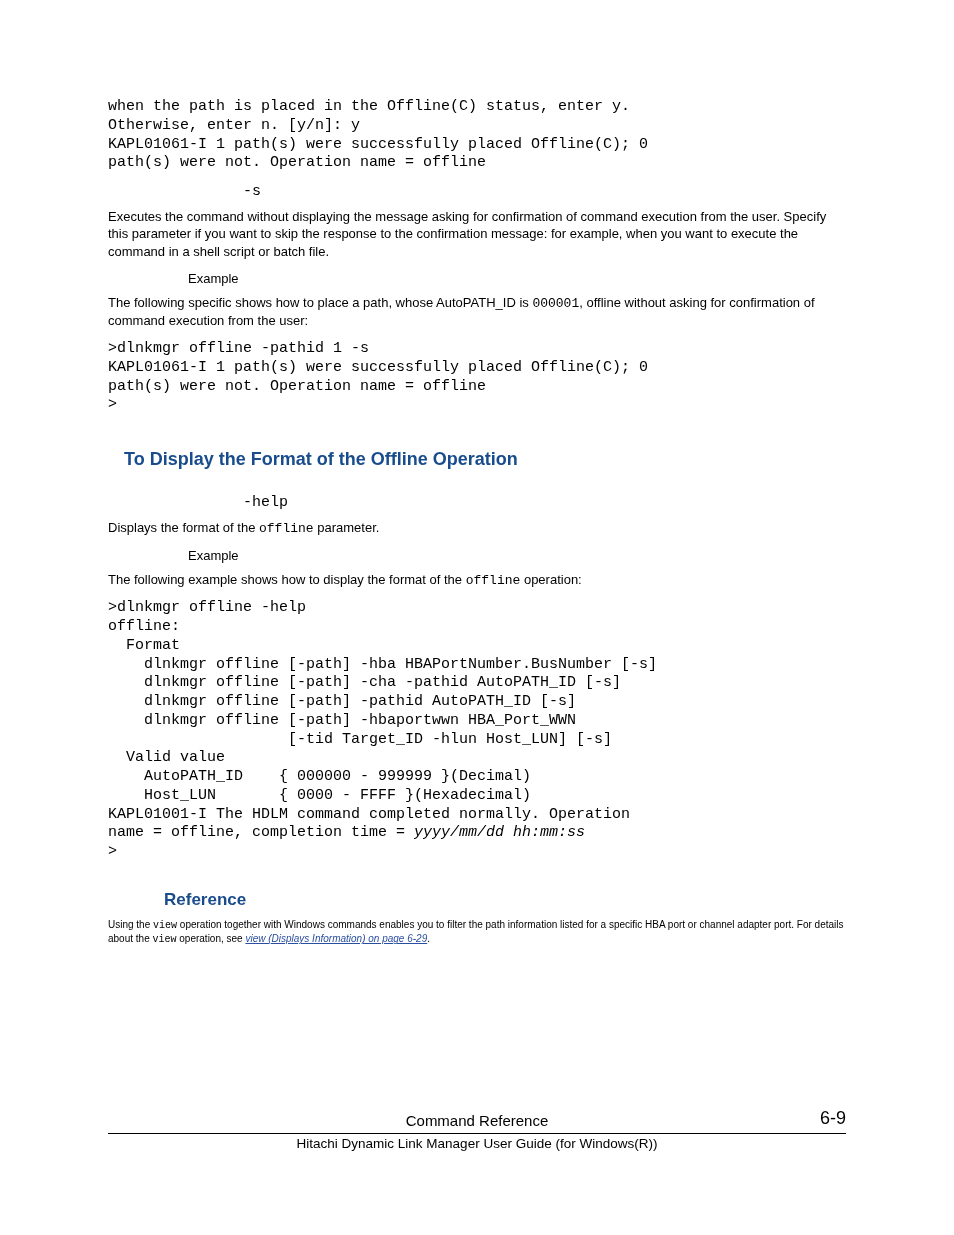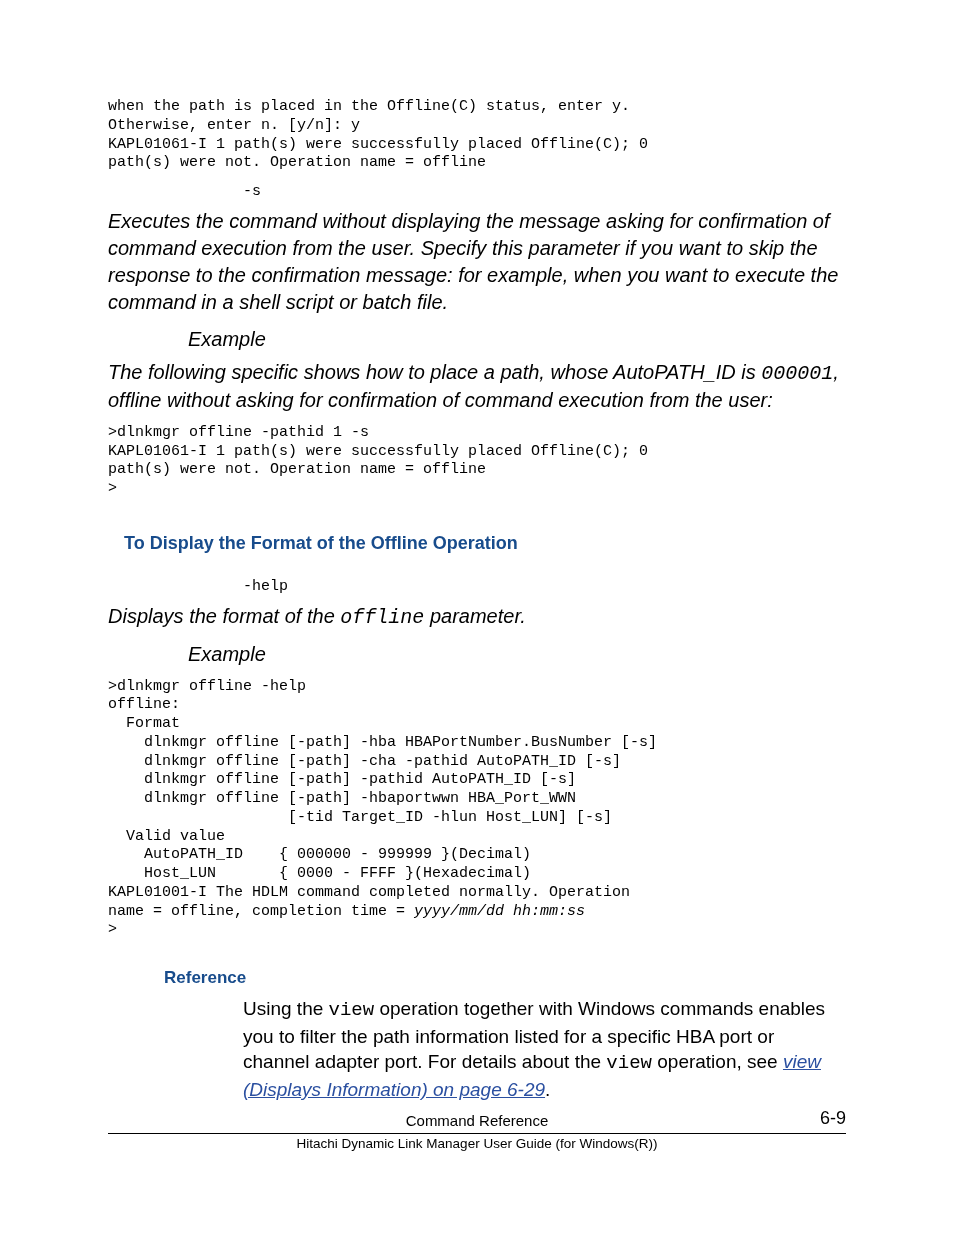--- a/index.html
+++ b/index.html
@@ -16,24 +16,23 @@
     color: #000;
     box-sizing: border-box;
     padding: 88px 108px 0 108px;
   }
   .mono {
     font-family: "Courier New", Courier, monospace;
     font-size: 15px;
     line-height: 1.25;
   }
   .body-text {
-    font-size: 20px;
+    font-size: 13px;
     line-height: 1.35;
     color: #000;
-    font-style: italic;
   }
   .indent-2 { margin-left: 80px; }
   .indent-3 { margin-left: 192px; }
   .param-label {
     margin-left: 135px;
     margin-top: 10px;
     margin-bottom: 6px;
   }
   .para { margin: 0 0 8px 0; }
   .example-label {
@@ -48,21 +47,21 @@
   }
   .h3-blue {
     color: #184c8c;
     font-weight: bold;
     font-size: 17px;
     margin: 28px 0 8px 0;
   }
   .inline-mono {
     font-family: "Courier New", Courier, monospace;
   }
-  .ref-text { margin-left: 135px; font-size: 19px; line-height: 1.35; }
+  .ref-text { font-size: 10px; line-height: 1.35; }
   .link {
     color: #2a4fa0;
     font-style: italic;
     text-decoration: underline;
   }
   pre.codeblock {
     font-family: "Courier New", Courier, monospace;
     font-size: 15px;
     line-height: 1.25;
     white-space: pre;
@@ -123,20 +122,23 @@
 &gt;</pre>
 
   <div class="h2-blue" style="margin-left:16px;">To Display the Format of the Offline Operation</div>
 
   <div class="mono param-label">-help</div>
   <p class="body-text indent-2 para">
     <span>Displays the format of the </span><span class="inline-mono">offline</span><span> parameter.</span>
   </p>
 
   <div class="body-text indent-2 example-label">Example</div>
+  <p class="body-text indent-3 para">
+    <span>The following example shows how to display the format of the </span><span class="inline-mono">offline</span><span> operation:</span>
+  </p>
   <pre class="codeblock indent-2"><span>&gt;dlnkmgr offline -help
 offline:
   Format
     dlnkmgr offline [-path] -hba HBAPortNumber.BusNumber [-s]
     dlnkmgr offline [-path] -cha -pathid AutoPATH_ID [-s]
     dlnkmgr offline [-path] -pathid AutoPATH_ID [-s]
     dlnkmgr offline [-path] -hbaportwwn HBA_Port_WWN
                     [-tid Target_ID -hlun Host_LUN] [-s]
   Valid value
     AutoPATH_ID    { 000000 - 999999 }(Decimal)

